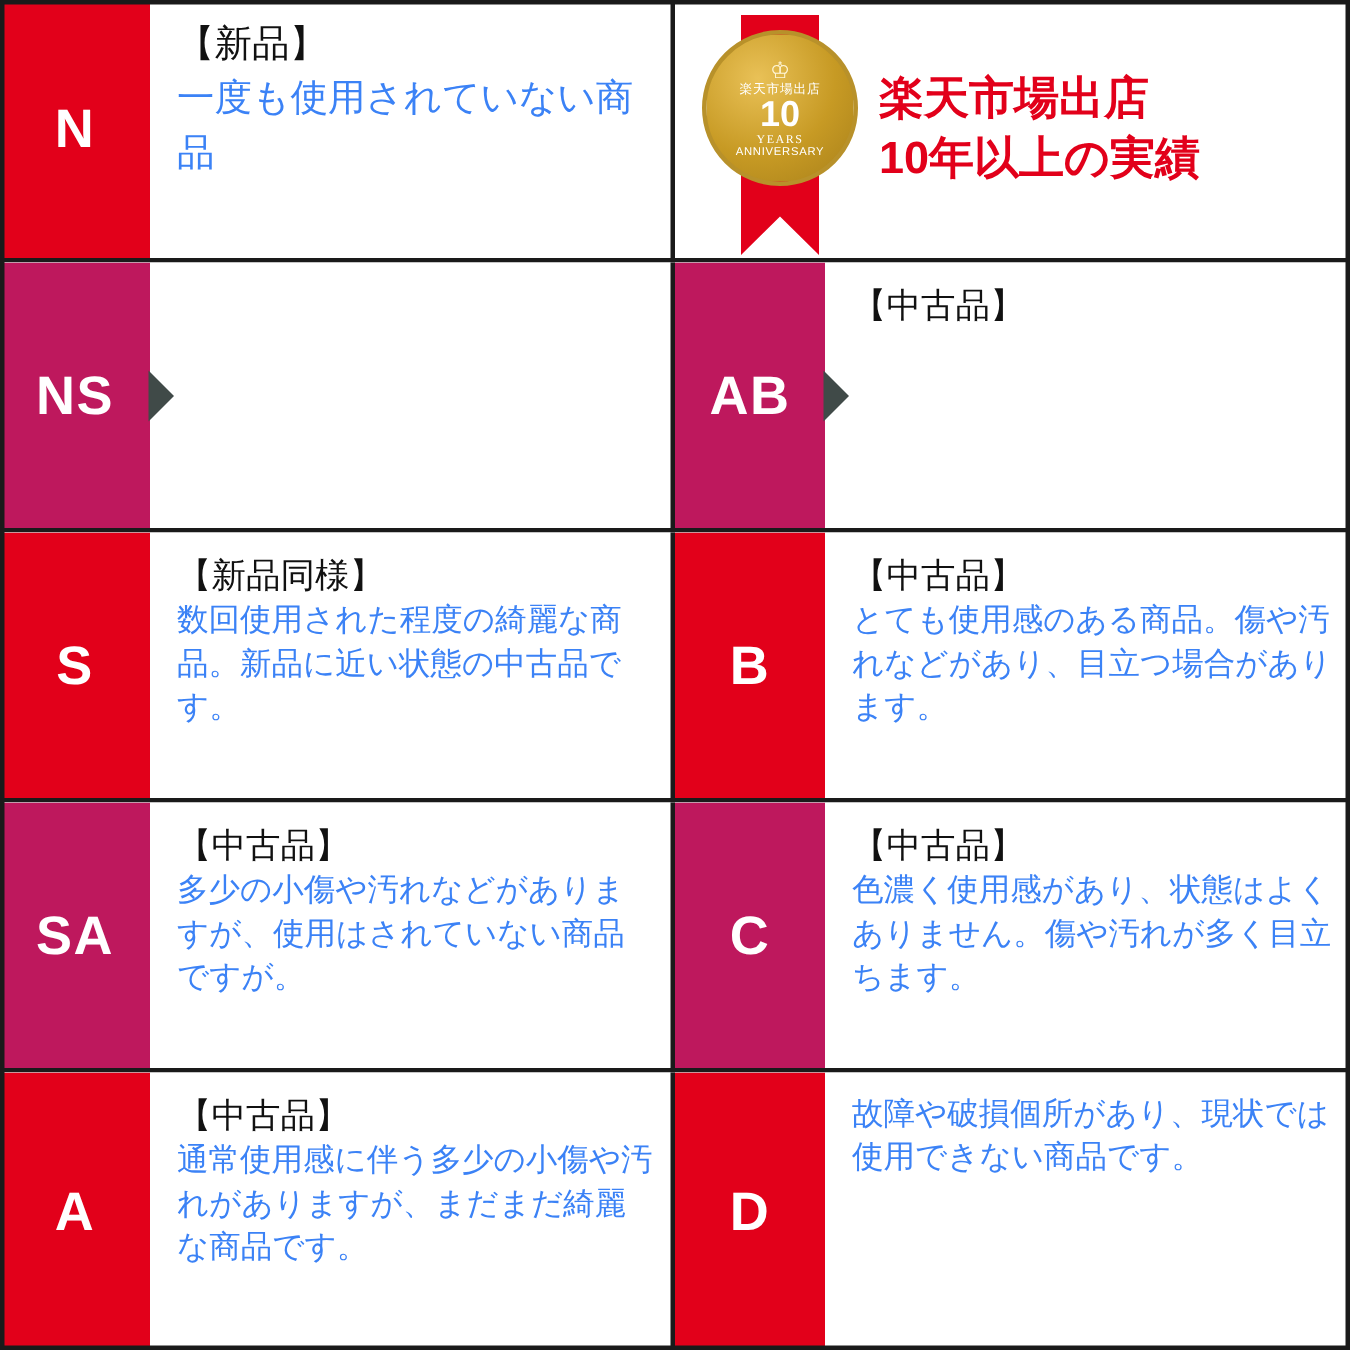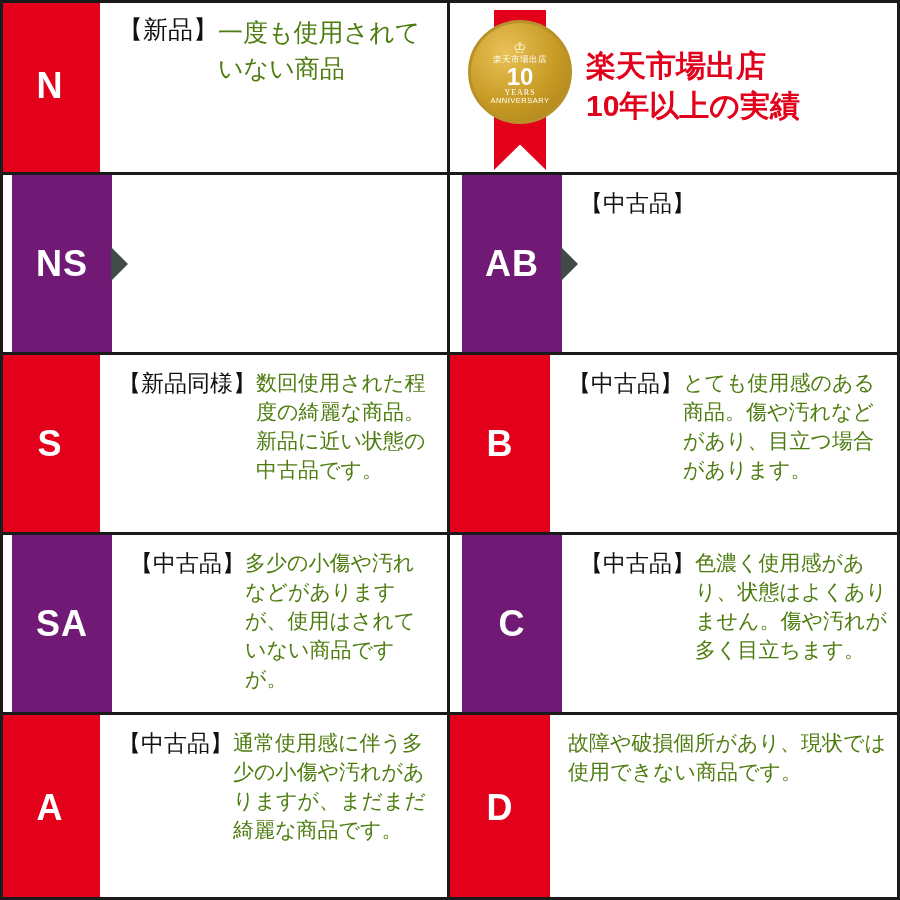--- a/index.html
+++ b/index.html
@@ -54,51 +54,51 @@
     flex: 0 0 100px;
     display: flex;
     align-items: center;
     justify-content: center;
     color: #ffffff;
     font-weight: bold;
     font-size: 36px;
     letter-spacing: 1px;
   }
   .rank.red { background: #e2001a; }
-  .rank.gray { background: #701a75; margin-left: 12px; }
+  .rank.gray { background: #be185d; }
   .rank .arrow {
     position: absolute;
     right: -16px;
     top: 50%;
     transform: translateY(-50%);
     width: 0; height: 0;
     border-top: 17px solid transparent;
     border-bottom: 17px solid transparent;
     border-left: 17px solid #e2001a;
   }
   .rank.gray .arrow { border-left-color: #404a48; }
 
   .desc {
     flex: 1 1 auto;
     padding: 14px 12px 24px 18px;
     box-sizing: border-box;
     display: flex;
-    flex-direction: row;
+    flex-direction: column;
     justify-content: flex-start;
   }
   .desc .title {
     font-size: 23px;
     color: #111111;
     line-height: 1.25;
     margin-bottom: 2px;
     white-space: nowrap;
   }
   .desc .body {
     font-size: 21px;
-    color: #4d7c0f;
+    color: #3b82f6;
     line-height: 1.38;
   }
   
   .cell.first .desc .title { font-size: 25px; }
   .cell.first .desc .body { font-size: 25px; line-height: 1.45; }
 
   
   .promo {
     grid-column: 2;
     grid-row: 1;

